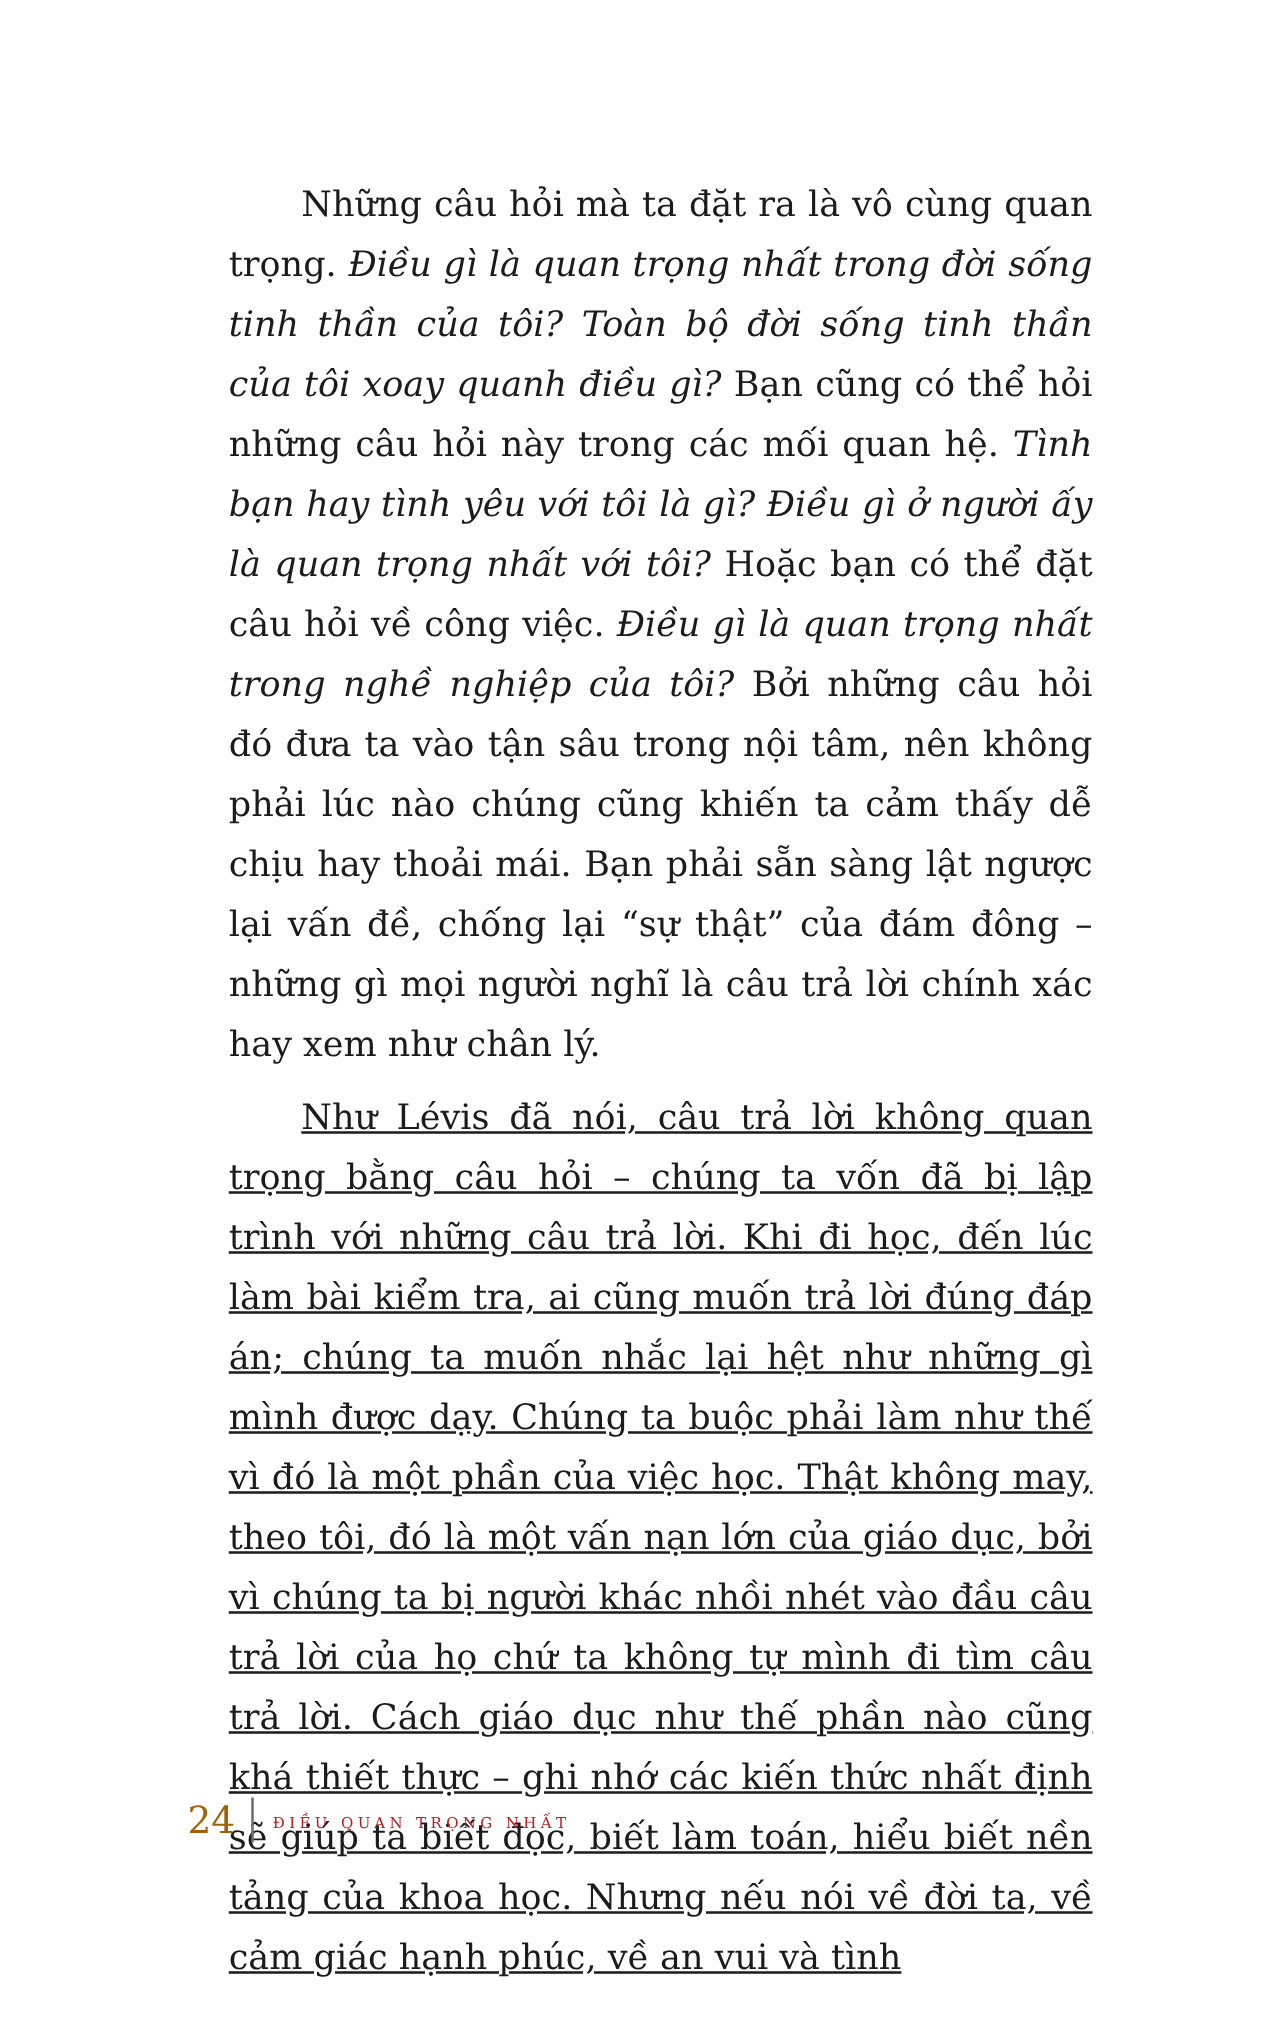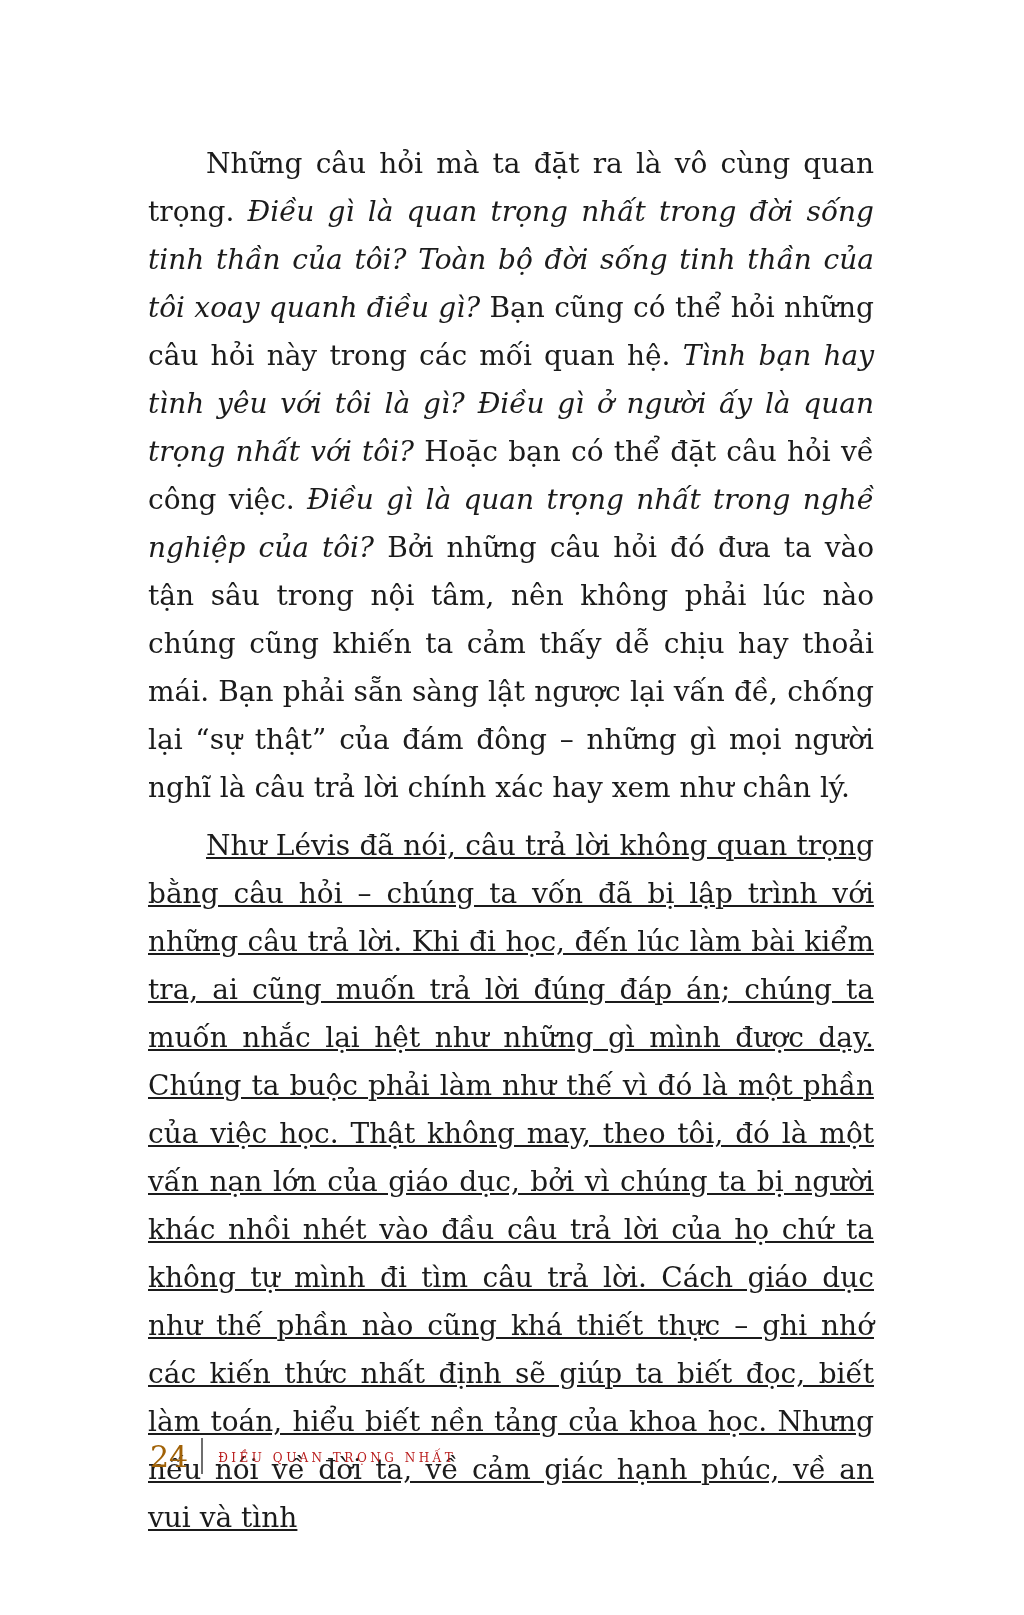--- a/index.html
+++ b/index.html
@@ -22,20 +22,21 @@
     left: 148px;
     top: 140px;
     width: 726px;
   }
   .para {
     font-size: 28px;
     line-height: 48px;
     text-align: justify;
     text-indent: 58px;
     color: #1b1b1b;
+    margin-left: 35px;
   }
   .para + .para {
     margin-top: 10px;
     text-decoration: underline;
   }
   .it { font-style: italic; }
   .footer {
     position: absolute;
     left: 150px;
     top: 1438px;

